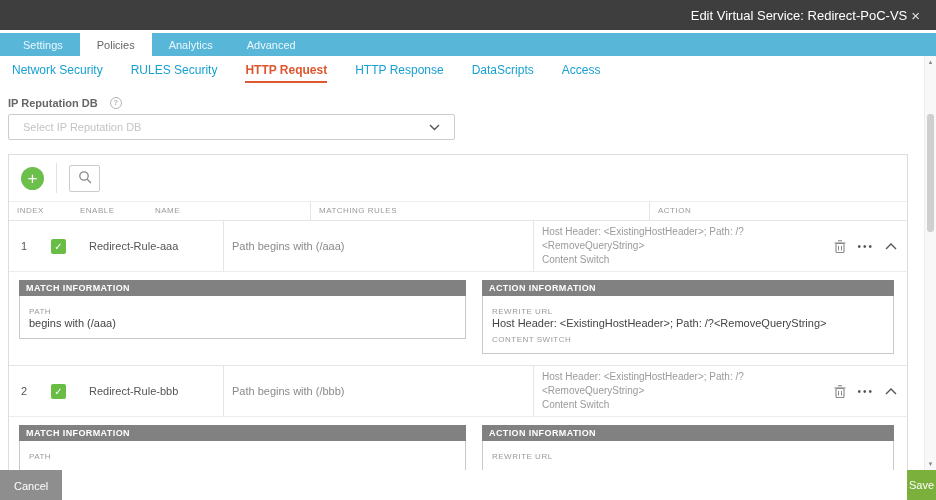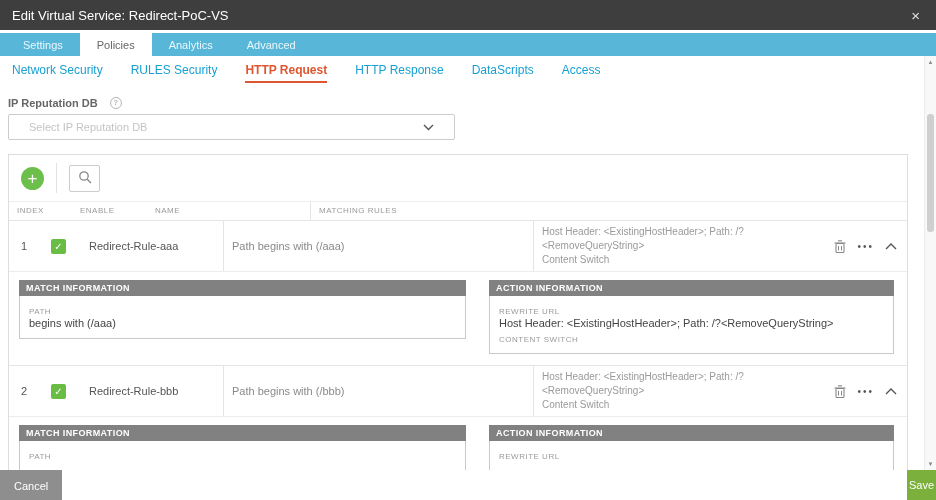--- a/index.html
+++ b/index.html
@@ -1,20 +1,20 @@
 <!DOCTYPE html>
 <html><head>
 <meta charset="utf-8">
 <style>
   * { box-sizing: border-box; margin: 0; padding: 0; }
   html,body { width:936px; height:500px; overflow:hidden; }
   body { font-family:"Liberation Sans", sans-serif; background:#fff; position:relative; }
 
   
-  .modal-header { height:30px; background:#3e3e3e; color:#fff; display:flex; align-items:center; padding:0 12px; }
+  .modal-header { height:30px; background:#3e3e3e; color:#fff; display:flex; align-items:center; padding:0 12px;text-align:right; }
   .modal-title { font-size:13px; flex:1; }
   .close-btn { color:#e0e0e0; font-size:15px; cursor:pointer; padding:0 4px; }
 
   
   .tab-bar { margin-top:3px; height:23px; background:#58b7d9; display:flex; align-items:stretch; padding-left:6px; }
   .tab { font-size:11px; color:#eaf7fc; padding:0 17px; display:flex; align-items:center; cursor:pointer; }
   .tab.active { background:#fff; color:#666; }
 
   .content-wrap { position:relative; height:414px; overflow:hidden; }
 
@@ -24,21 +24,21 @@
   .subtab.active { color:#dd5730; border-bottom:2px solid #dd5730; padding-bottom:4px; font-weight:bold; }
 
   .scroll-content { padding:0 28px 0 8px; }
 
   .field-label-row { margin-top:14px; display:flex; align-items:center; gap:12px;font-weight:bold; }
   .field-label { font-size:11px; color:#666; }
   .help-icon { width:12px; height:12px; border:1px solid #b5b5b5; border-radius:50%; color:#b5b5b5;
                font-size:8px; line-height:10px; text-align:center; cursor:pointer; }
 
   .dropdown { margin-top:5px; width:447px; height:26px; border:1px solid #ccc; border-radius:2px;
-              display:flex; align-items:center; justify-content:space-between; padding:0 20px; cursor:pointer; background:#fff; }
+              display:flex; align-items:center; justify-content:space-between; padding:0 14px; cursor:pointer; background:#fff; }
   .dropdown-placeholder { color:#c4c4c4; font-size:11px; }
 
   
   .grid { margin-top:14px; border:1px solid #ddd; background:#fff; }
   .toolbar { display:flex; align-items:center; padding:8px 12px; gap:12px; }
   .add-btn { width:23px; height:23px; border-radius:50%; background:#6cbf4b; color:#fff; font-size:17px;
              line-height:21px; text-align:center; cursor:pointer; border:none; }
   .toolbar-divider { width:1px; height:30px; background:#e2e2e2; }
   .search-btn { width:31px; height:27px; border:1px solid #ccc; border-radius:2px; background:#fff;
                 display:flex; align-items:center; justify-content:center; cursor:pointer; }
@@ -55,21 +55,21 @@
               line-height:15px; text-align:center; cursor:pointer; margin-left:8px; }
   .cell-match { border-left:1px solid #e5e5e5; color:#8a8a8a; padding:6px 8px; align-self:stretch;
                 display:flex; align-items:center; }
   .cell-action { border-left:1px solid #e5e5e5; align-self:stretch; display:flex; align-items:center; padding:4px 6px 4px 8px; }
   .action-text { flex:1; font-size:10px; color:#9a9a9a; line-height:1.4; }
   .row-icons { display:flex; align-items:center; gap:11px; padding-right:4px; }
   .icon-btn { cursor:pointer; display:flex; align-items:center; }
   .dots { font-size:10px; letter-spacing:2px; color:#555; cursor:pointer; }
 
   
-  .detail { padding:8px 13px 11px 10px; display:flex; gap:23px; border-top:1px solid #ececec; }
+  .detail { padding:8px 13px 11px 10px; display:flex; gap:16px; border-top:1px solid #ececec; }
   .panel-left { width:447px; }
   .panel-right { flex:1; }
   .panel-header { background:#818181; color:#fff; font-size:9px; font-weight:bold; letter-spacing:.4px;
                   padding:3px 7px; }
   .panel-body { border:1px solid #c9c9c9; border-top:none; padding:5px 9px 9px; background:#fff; }
   .detail-label { font-size:8px; color:#9a9a9a; letter-spacing:.5px; margin-top:6px; }
   .detail-value { font-size:11px; color:#444; margin-top:1px; }
 
   
   .footer { position:absolute; left:0; bottom:0; width:936px; height:30px; display:flex;
@@ -139,20 +139,21 @@
               </svg>
           </span>
         </button>
       </div>
 
       <div class="thead">
         <div class="col-index">INDEX</div>
         <div class="col-enable">ENABLE</div>
         <div class="col-name">NAME</div>
         <div class="col-match">MATCHING RULES</div>
+        <div class="col-action">ACTION</div>
       </div>
 
       <div class="rule-row">
         <div class="cell-index">1</div>
         <div>
           <div class="checkbox">✓</div>
         </div>
         <div class="cell-name">Redirect-Rule-aaa</div>
         <div class="cell-match">Path begins with (/aaa)</div>
         <div class="cell-action">

